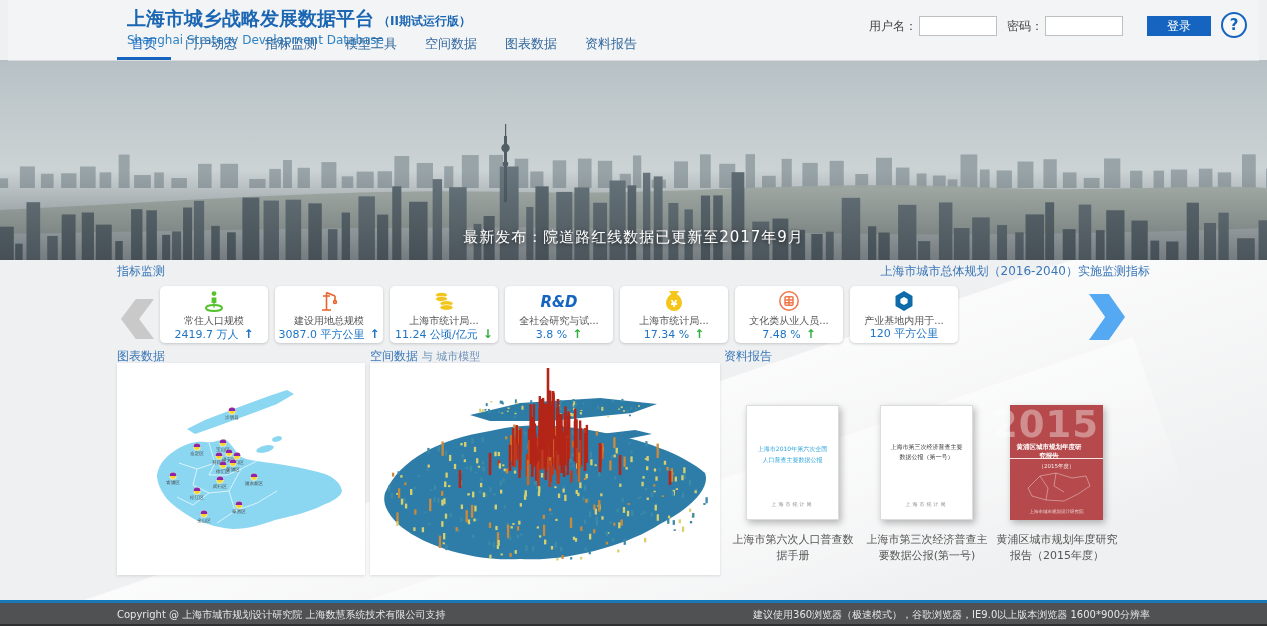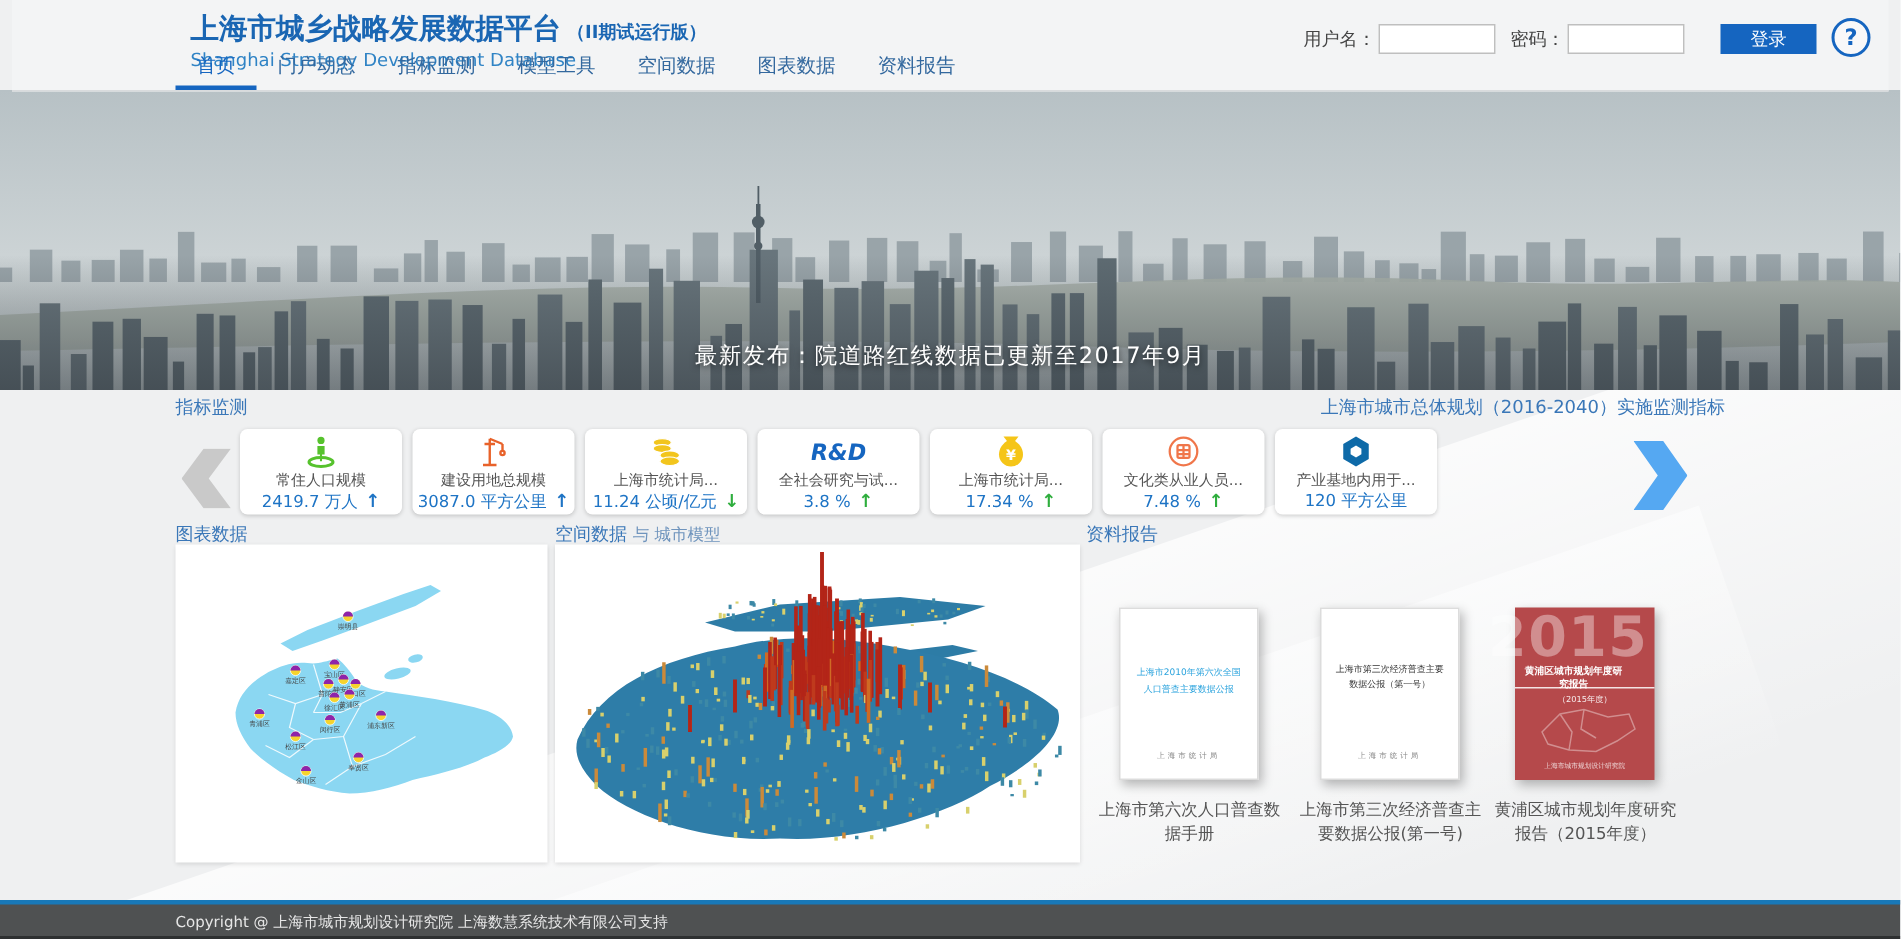--- a/index.html
+++ b/index.html
@@ -960,14 +960,15 @@
       </svg>
       <div class="bk-rpub">上海市城市规划设计研究院</div>
     </div>
     <div class="caption" style="left:4px">上海市第六次人口普查数据手册</div>
     <div class="caption" style="left:138px">上海市第三次经济普查主要数据公报(第一号)</div>
     <div class="caption" style="left:268px">黄浦区城市规划年度研究报告（2015年度）</div>
   </div>
 
   <div class="footer">
     <span>Copyright @ 上海市城市规划设计研究院 上海数慧系统技术有限公司支持</span>
+    <span>建议使用360浏览器（极速模式），谷歌浏览器，IE9.0以上版本浏览器 1600*900分辨率</span>
   </div>
 </div>
 
 </body></html>

